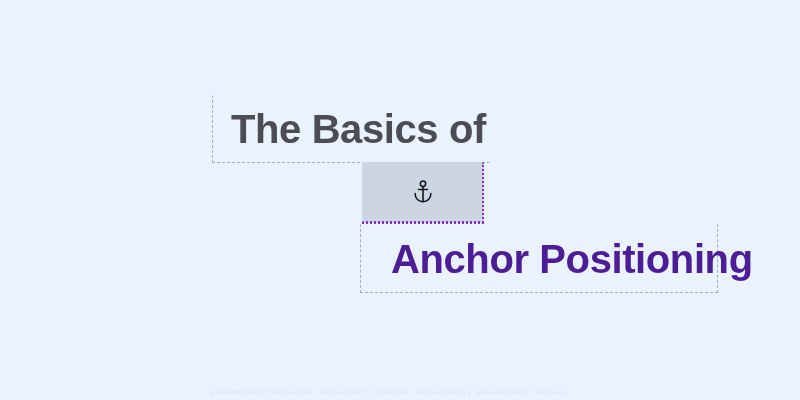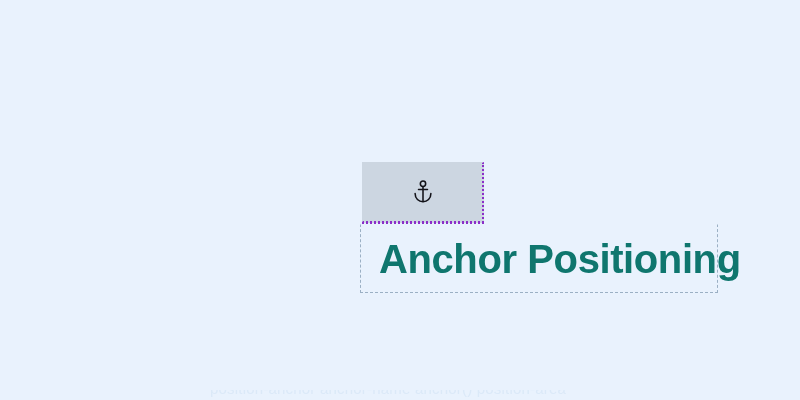--- a/index.html
+++ b/index.html
@@ -95,27 +95,27 @@
     border-left: 1px dashed #9bb0c4;
     border-right: 1px dashed #9bb0c4;
     border-bottom: 1px dashed #9bb0c4;
     border-top: 1px dashed transparent;
     display: flex;
     align-items: center;
     justify-content: flex-start;
   }
 
   #title-line-two-box .headline {
-    margin: 0;
+    margin: 12px;
     padding: 0 0 0 18px;
     font-size: 40px;
     font-weight: 700;
     letter-spacing: -0.4px;
     line-height: 1;
-    color: #0f766e;
+    color: #4c1d95;
     white-space: nowrap;
   }
 
   
   #shared-anchor-seam {
     position: absolute;
     left: 362px;
     top: 222px;
     width: 122px;
     height: 0;
@@ -143,20 +143,23 @@
     letter-spacing: 0.2px;
     color: #dbe9f8;
     white-space: nowrap;
   }
 </style>
 </head>
 <body>
 
 <div id="slide-canvas">
 
+  <div id="title-line-one-box">
+    <h1 class="headline">The Basics of</h1>
+  </div>
 
   <div id="anchor-element">
     <span class="anchor-glyph" aria-hidden="true">
       <svg viewBox="0 0 24 26" fill="none" xmlns="http://www.w3.org/2000/svg">
         <circle cx="12" cy="4" r="2.9" stroke="currentColor" stroke-width="1.7"></circle>
         <path d="M12 7.2 V 23.4" stroke="currentColor" stroke-width="1.7" stroke-linecap="round"></path>
         <path d="M7.1 10.2 H 16.9" stroke="currentColor" stroke-width="1.7" stroke-linecap="round"></path>
         <path d="M3.4 14.6 C 3.4 20.2 7.3 23.6 12 23.6 C 16.7 23.6 20.6 20.2 20.6 14.6" stroke="currentColor" stroke-width="1.7" stroke-linecap="round" fill="none"></path>
       </svg>
     </span>

